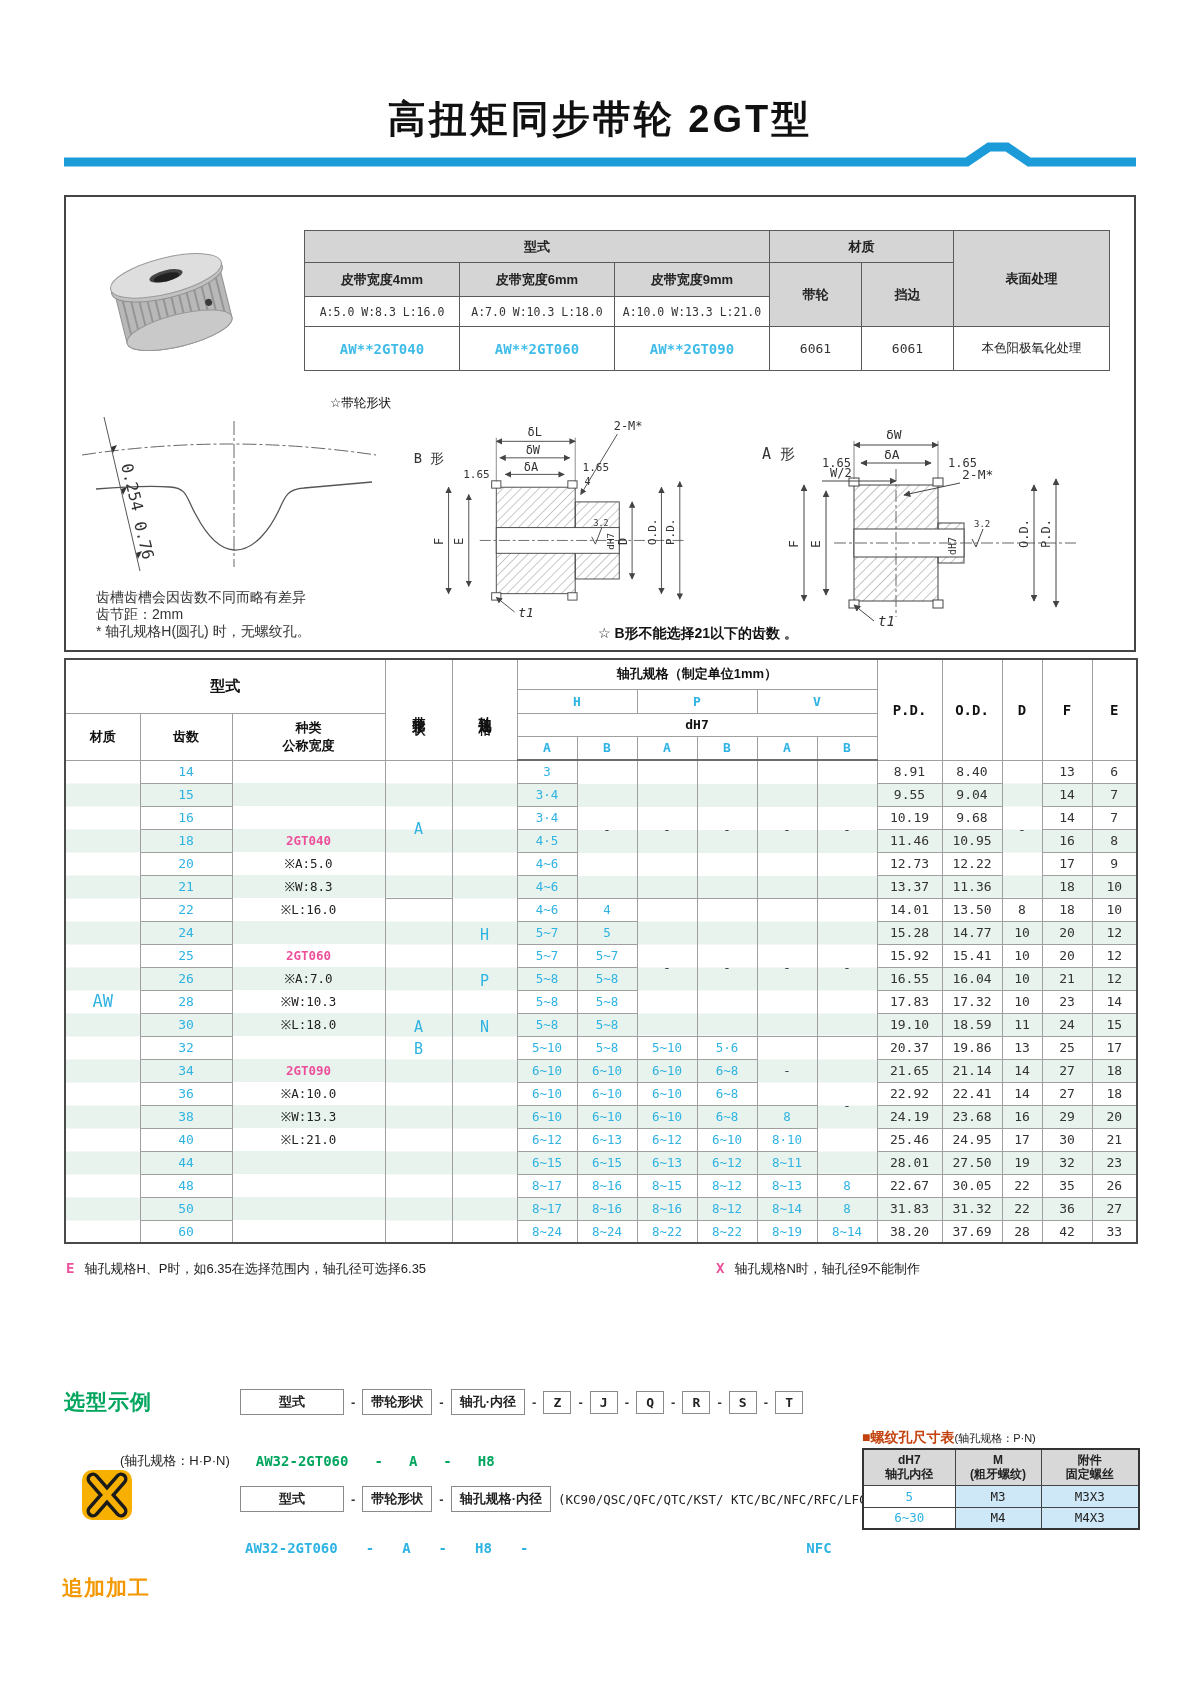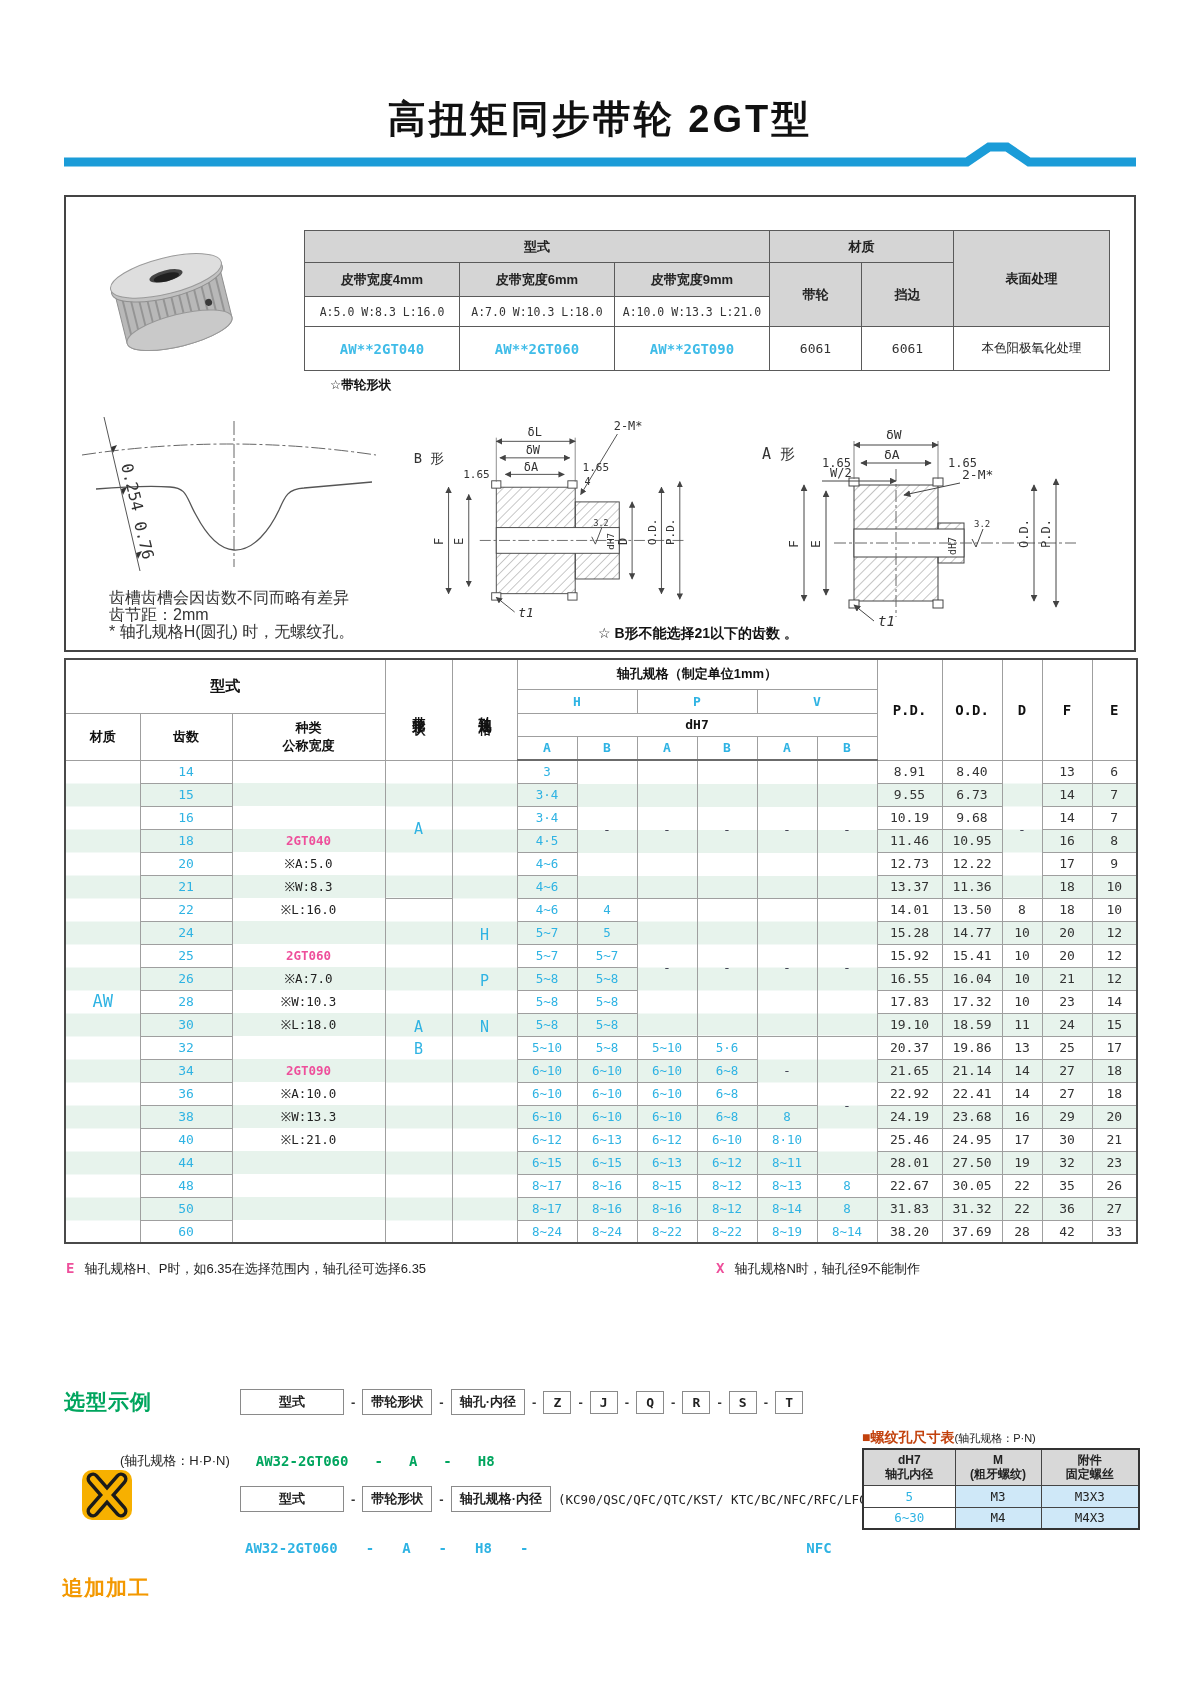--- a/index.html
+++ b/index.html
@@ -11,22 +11,22 @@
   
   .panel{left:64px;top:195px;width:1068px;height:453px;border:2px solid #444;background:#fff;}
   
   table{border-collapse:collapse;}
   .spec{position:absolute;left:238px;top:33px;table-layout:fixed;font-size:13px;}
   .spec td{border:1px solid #5a5a5a;text-align:center;vertical-align:middle;padding:0 2px;}
   .spec .g{background:#d5d5d5;font-weight:bold;}
   .spec .dims{font-family:"DejaVu Sans Mono",monospace;font-size:11.5px;color:#333;}
   .spec .mdl{font-family:"DejaVu Sans Mono",monospace;font-size:14px;font-weight:bold;color:#3fbce8;}
   .spec .mat{font-family:"DejaVu Sans Mono",monospace;font-size:13px;color:#333;}
-  .shape-heading{left:264px;top:180px;font-size:12.5px;font-weight:bold;color:#111;}
-  .notes{left:43px;top:392px;font-size:16px;color:#333;line-height:17px;}
+  .shape-heading{left:264px;top:198px;font-size:12.5px;font-weight:normal;color:#111;}
+  .notes{left:30px;top:392px;font-size:14px;color:#333;line-height:17px;}
   .b-restriction{left:532px;top:428px;font-size:14px;font-weight:bold;color:#111;}
   
   .main{position:absolute;left:64px;top:658px;width:1072px;table-layout:fixed;font-size:13px;
         border:2px solid #4a4a4a;}
   .main th,.main td{border:1px solid #9f9f9f;text-align:center;vertical-align:middle;padding:0;overflow:hidden;}
   .main thead th{font-size:13px;font-weight:bold;color:#111;background:#fff;}
   .main thead tr:last-child th{border-bottom:2px solid #6b6b6b;}
   .main tbody tr{height:23px;}
   .main tbody tr:nth-child(even){background:#e7f3ec;}
   .vert{writing-mode:vertical-rl;text-orientation:upright;letter-spacing:2px;margin:0 auto;}
@@ -351,21 +351,21 @@
         <td class="nm">8.40</td>
         <td rowspan="6" class="mg dashc">-</td>
         <td class="nm">13</td>
         <td class="nm">6</td>
       </tr>
       <tr>
         <td class="cy">15</td>
         <td class="kd"></td>
         <td class="cv">3·4</td>
         <td class="nm">9.55</td>
-        <td class="nm">6.73</td>
+        <td class="nm">9.04</td>
         <td class="nm">14</td>
         <td class="nm">7</td>
       </tr>
       <tr>
         <td class="cy">16</td>
         <td class="kd"></td>
         <td class="cv">3·4</td>
         <td class="nm">10.19</td>
         <td class="nm">9.68</td>
         <td class="nm">14</td>

